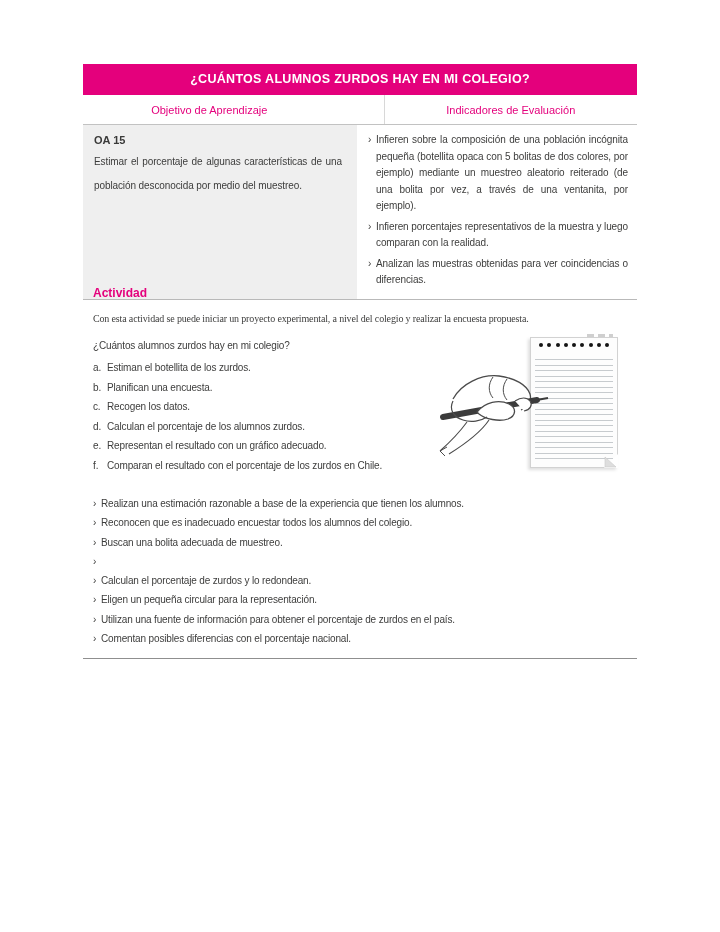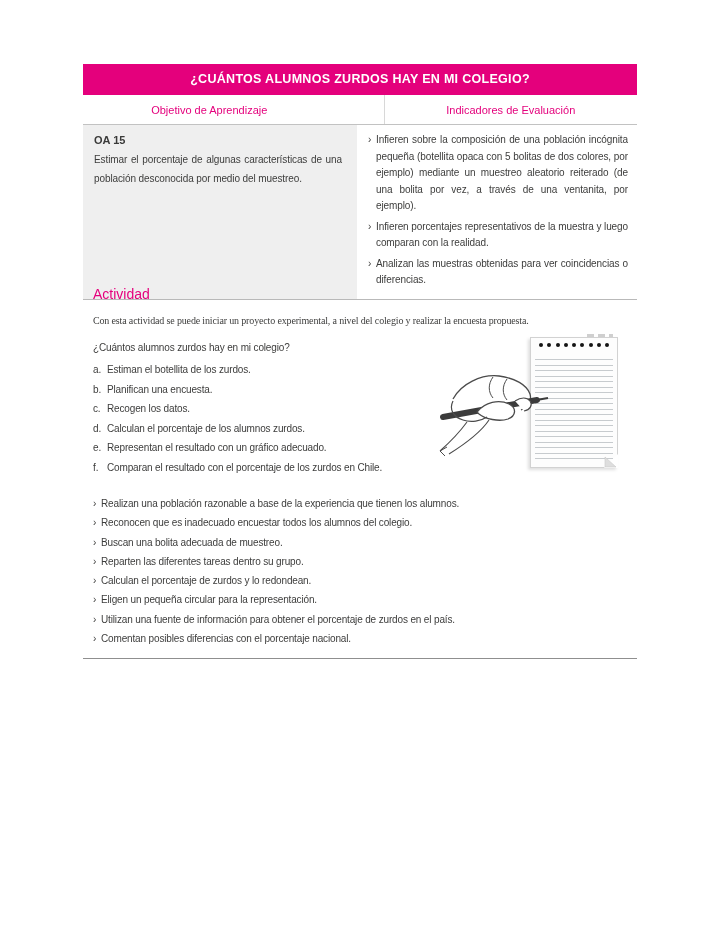--- a/index.html
+++ b/index.html
@@ -19,33 +19,33 @@
   .head-cell {
     flex:1; display:flex; align-items:center; justify-content:center;
     color:#e4007c; font-size:11px;
   }
   .head-cell + .head-cell { border-left:1px solid #d8d8d8; }
   .body-row { display:flex; min-height:144px; border-bottom:1px solid #b9b9b9; }
   .obj-cell {
     width:274px; background:#efefef; padding:9px 15px 12px 11px; margin-right:4px;
   }
   .oa-code { font-weight:bold; font-size:11px; color:#3a3a39; margin-bottom:4px; }
-  .obj-text { font-size:10px; line-height:19px; text-align:justify; letter-spacing:-.1px; }
+  .obj-text { font-size:10px; line-height:24px; text-align:justify; letter-spacing:-.1px; }
   .ind-cell { flex:1; background:#ffffff; padding:7px 9px 10px 7px; }
   .ind-list { list-style:none; }
   .ind-list li { display:flex; font-size:10px; line-height:16.5px; letter-spacing:-.1px; }
   .ind-list li + li { margin-top:4px; }
   .ind-list .m { width:8px; flex:0 0 8px; color:#3d3d3c; }
   .ind-list .t { flex:1; text-align:justify; }
 
   
   .section { position:absolute; left:93px; width:544px; }
   .sec-activity { top:286px; }
   .sec-criteria { top:483px; }
-  .sec-heading { color:#e4007c; font-weight:normal; font-size:14px; }
+  .sec-heading { color:#e4007c; font-weight:bold; font-size:12px; }
   .para { font-size:10px; letter-spacing:-.15px; }
   .sec-activity .intro { margin-top:13px;font-family:Liberation Serif, serif; }
   .sec-activity .question { margin-top:16px; }
   .steps { list-style:none; margin-top:7px; }
   .steps li { display:flex; font-size:10px; letter-spacing:-.15px; line-height:19.5px; }
   .steps .lbl { width:14px; flex:0 0 14px; }
   .crit-list { list-style:none; margin-top:11px; }
   .crit-list li { display:flex; font-size:10px; letter-spacing:-.15px; line-height:19.3px; }
   .crit-list .m { width:8px; flex:0 0 8px; }
 
@@ -168,33 +168,32 @@
       <path d="M30 65 C 22 76, 12 86, 3 94" fill="none" stroke="#4b4b4b" stroke-width="1.1"></path>
       <path d="M52 63 C 44 75, 28 87, 12 97" fill="none" stroke="#4b4b4b" stroke-width="1.1"></path>
       <path d="M3 94 L 10 90 M3 94 L 8 99" fill="none" stroke="#4b4b4b" stroke-width="1"></path>
     </svg>
   </div>
 
   <div class="section sec-criteria">
     <ul class="crit-list">
       <li>
         <span class="m">›</span>
-        <span>Realizan una población razonable a base de la experiencia que tienen los alumnos.</span>
+        <span>Realizan una estimación razonable a base de la experiencia que tienen los alumnos.</span>
       </li>
       <li>
         <span class="m">›</span>
         <span>Reconocen que es inadecuado encuestar todos los alumnos del colegio.</span>
       </li>
       <li>
         <span class="m">›</span>
         <span>Buscan una bolita adecuada de muestreo.</span>
       </li>
       <li>
         <span class="m">›</span>
-        <span>Reparten las diferentes tareas dentro su grupo.</span>
       </li>
       <li>
         <span class="m">›</span>
         <span>Calculan el porcentaje de zurdos y lo redondean.</span>
       </li>
       <li>
         <span class="m">›</span>
         <span>Eligen un pequeña circular para la representación.</span>
       </li>
       <li>

